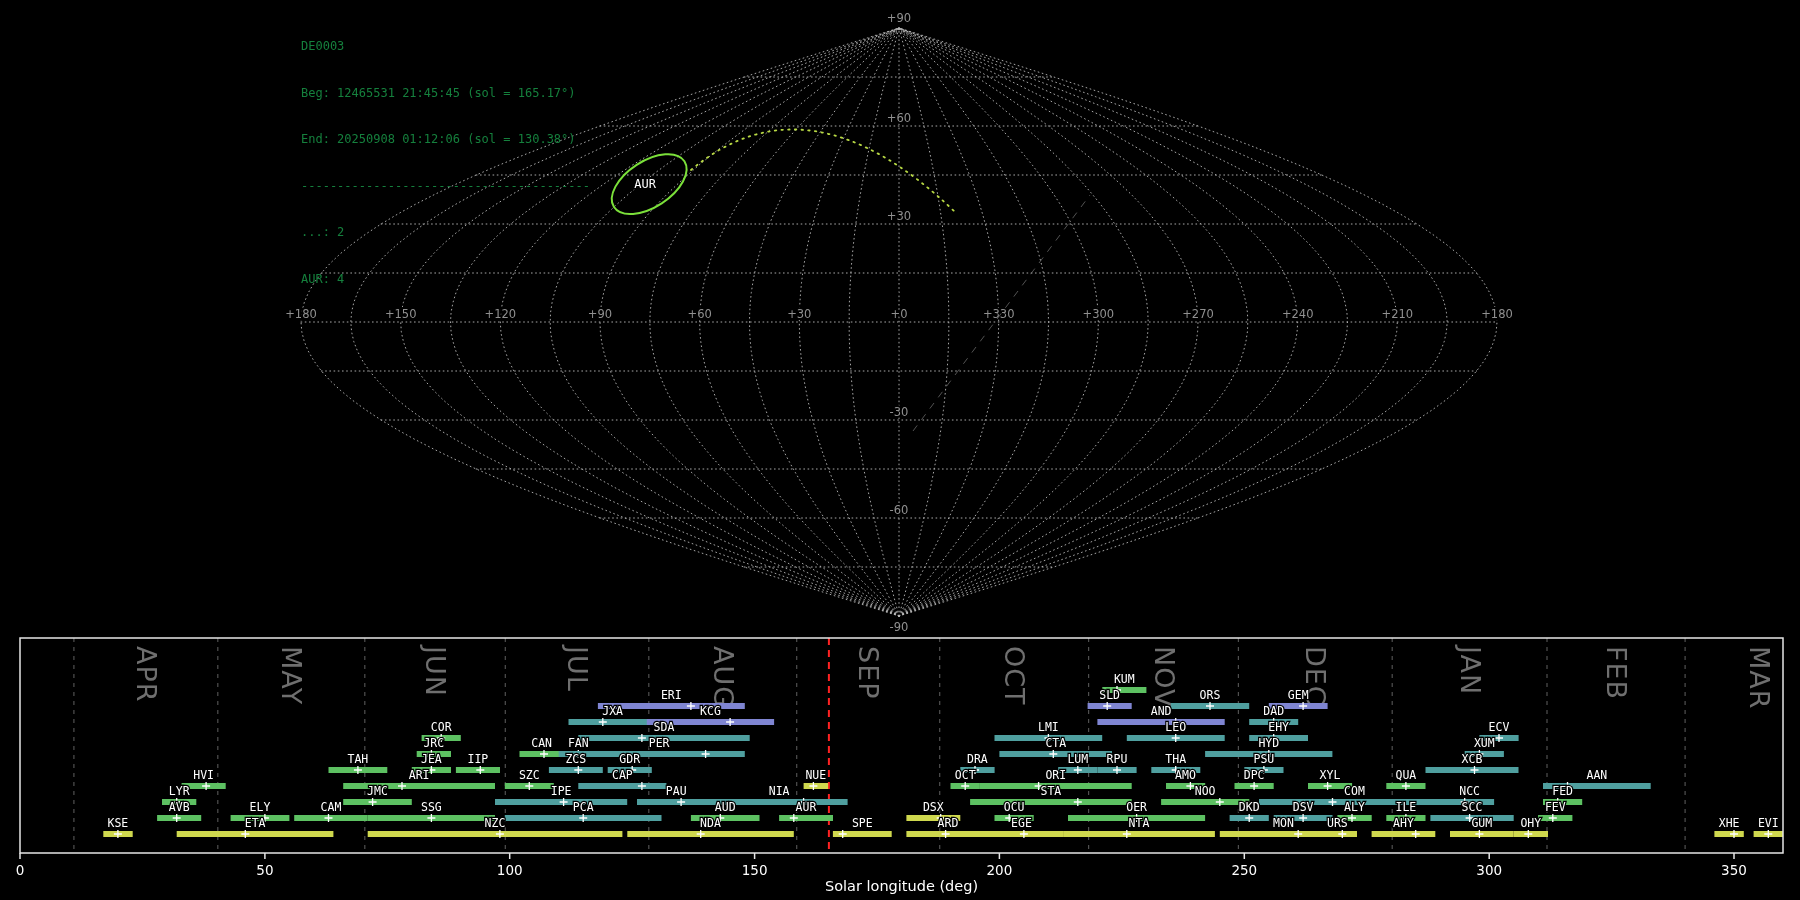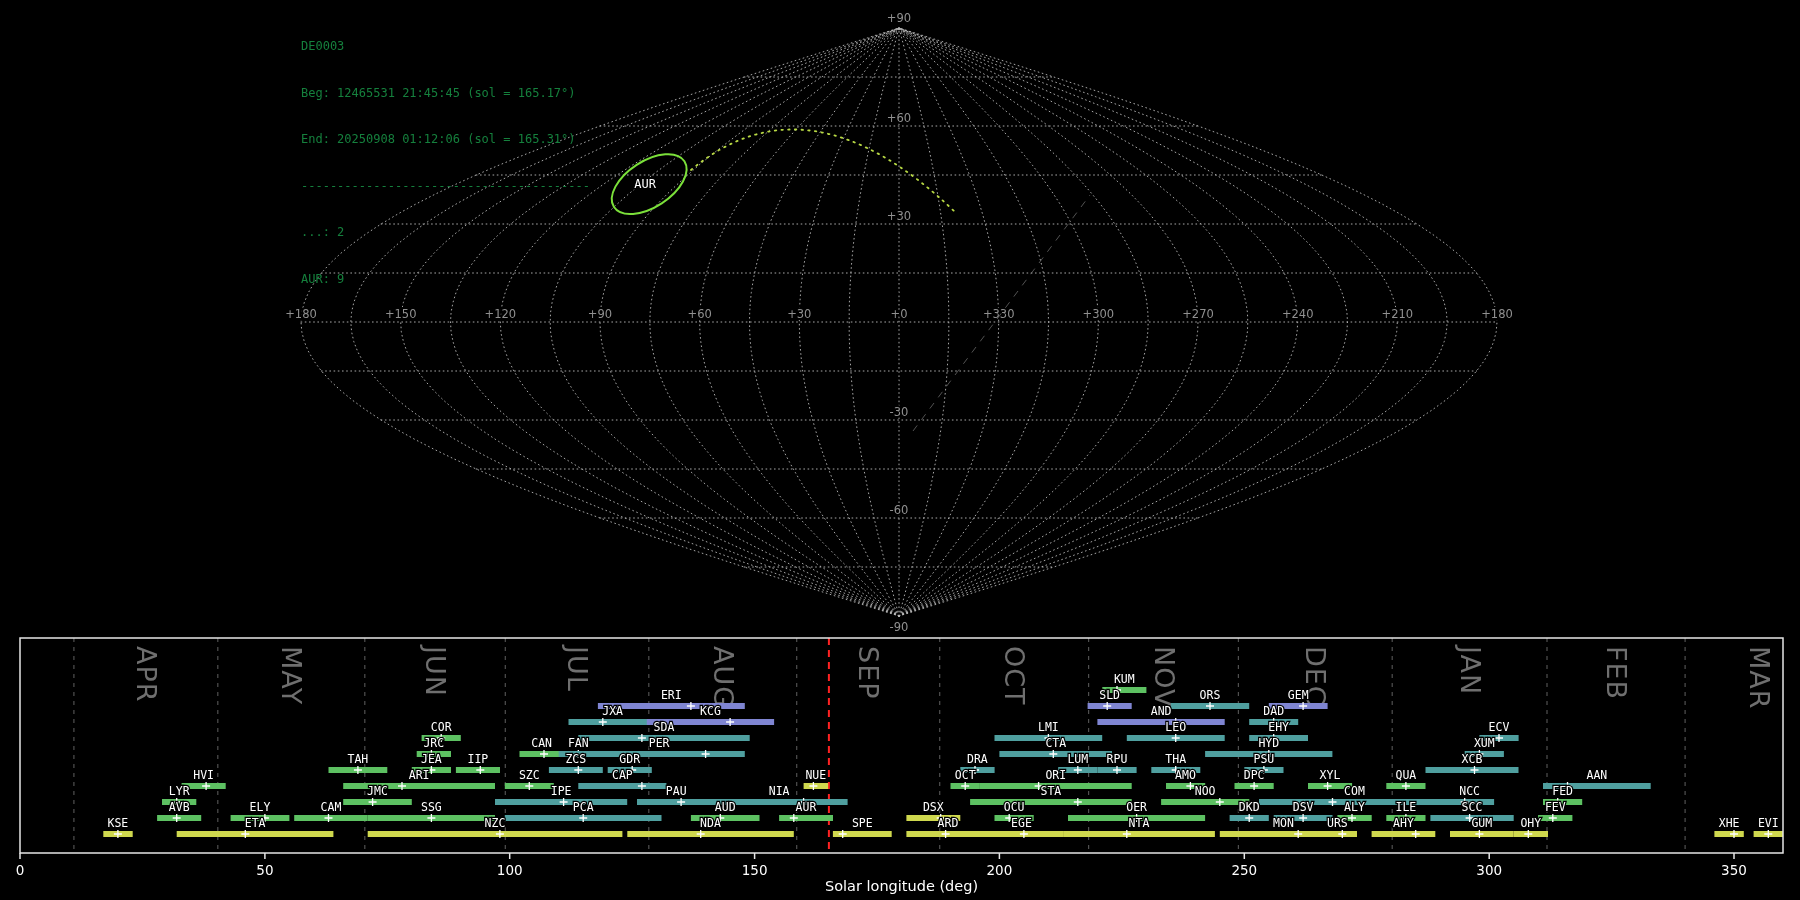--- a/index.html
+++ b/index.html
@@ -376,18 +376,18 @@
         <line x1="1489.2" y1="853" x2="1489.2" y2="859" stroke="#e6e6e6" stroke-width="1.5"></line>
         <text x="1489.2" y="875" text-anchor="middle" font-size="13.5" font-family="DejaVu Sans, sans-serif" fill="#ffffff">300</text>
         <line x1="1734.0" y1="853" x2="1734.0" y2="859" stroke="#e6e6e6" stroke-width="1.5"></line>
         <text x="1734.0" y="875" text-anchor="middle" font-size="13.5" font-family="DejaVu Sans, sans-serif" fill="#ffffff">350</text>
         <text x="901.5" y="891" text-anchor="middle" font-size="14.5" font-family="DejaVu Sans, sans-serif" fill="#ffffff">Solar longitude (deg)</text>
       </g>
     </svg>
   <div class="info-panel">
     <div>DE0003</div>
     <div>Beg: 12465531 21:45:45 (sol = 165.17°)</div>
-    <div>End: 20250908 01:12:06 (sol = 165.31°)</div>
+    <div>End: 20250908 01:12:06 (sol = 130.38°)</div>
     <div>----------------------------------------</div>
     <div>...: 2</div>
-    <div>AUR: 9</div>
+    <div>AUR: 4</div>
   </div>
 </div>
 
 </body></html>

